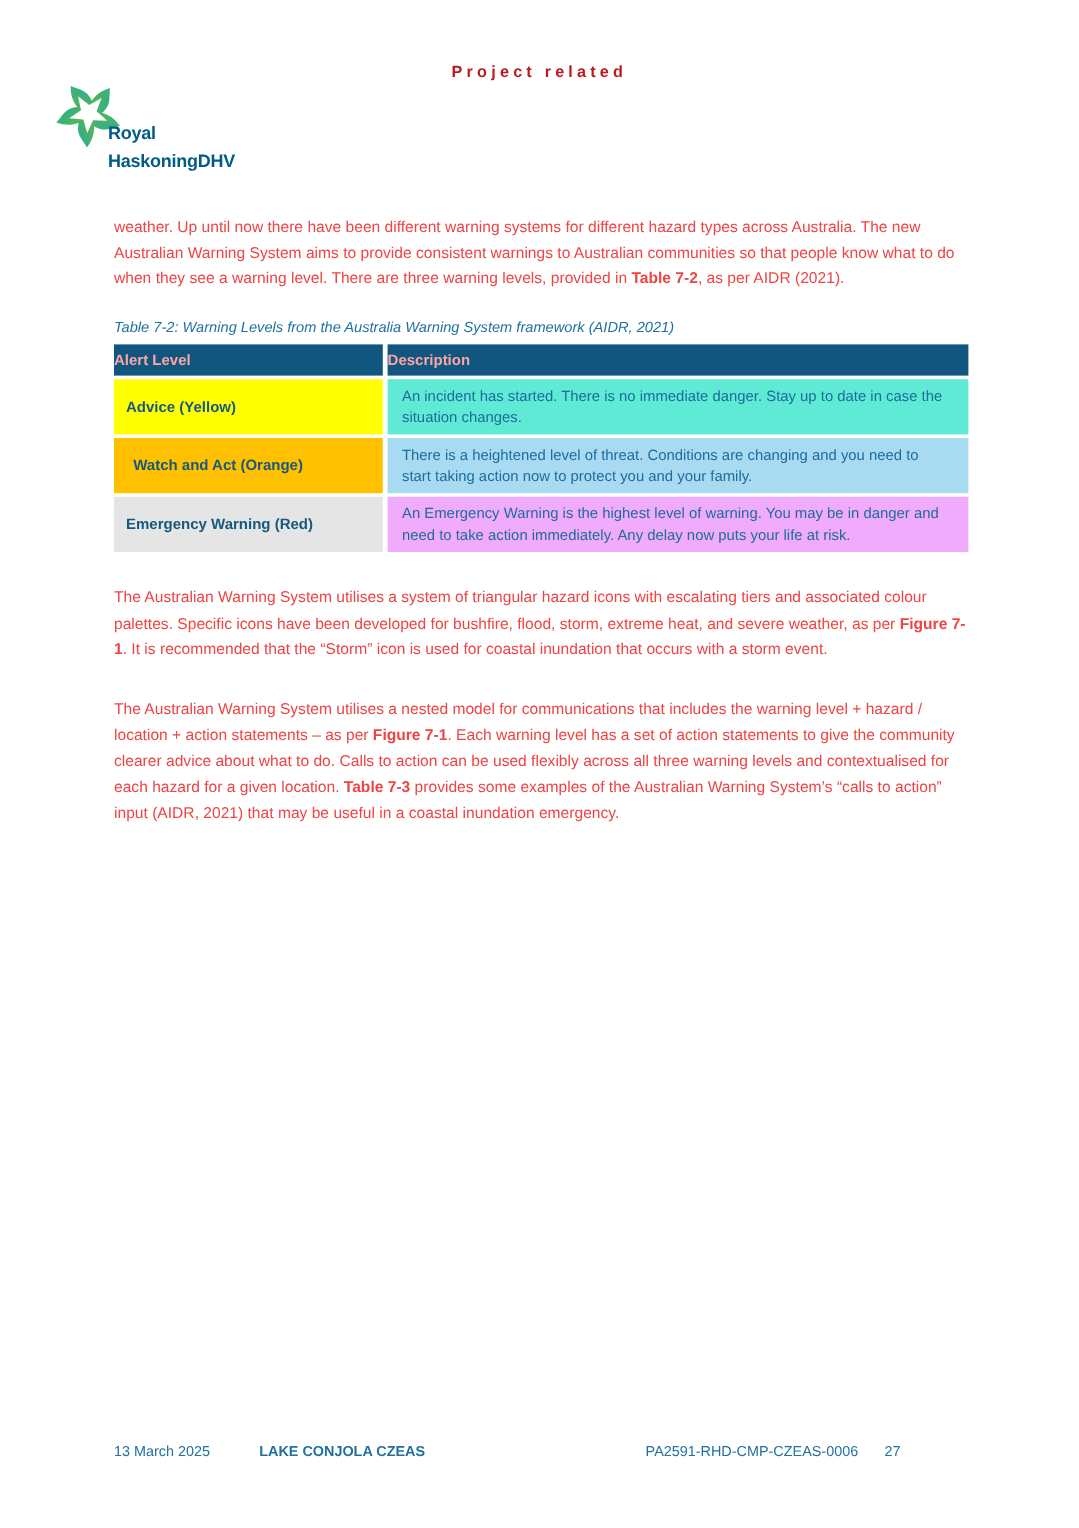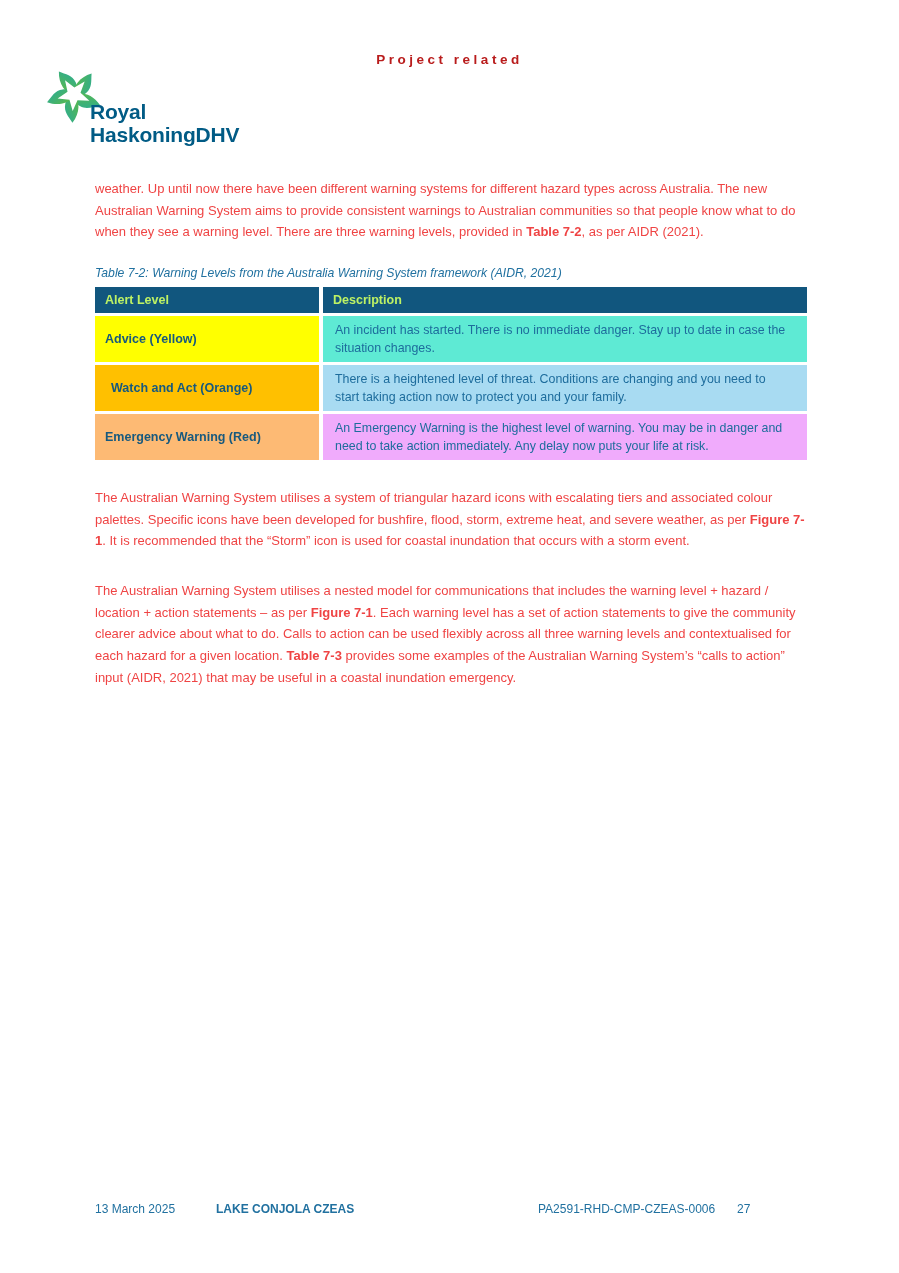--- a/index.html
+++ b/index.html
@@ -23,21 +23,21 @@
     color: #b91c1c;
   }
   .logo-mark {
     position: absolute;
     left: 42px; top: 64px;
     width: 64px; height: 62px;
   }
   .logo-wordmark {
     position: absolute;
     left: 90px; top: 101px;
-    font-size: 21px;
+    font-size: 15px;
     font-weight: bold;
     color: #015b85;
     line-height: 22.5px;
     letter-spacing: -0.2px;
   }
   .para {
     position: absolute;
     left: 95px;
     width: 716px;
     font-size: 13px;
@@ -59,26 +59,25 @@
     position: absolute;
     left: 95px; top: 287px;
     width: 712px;
     display: grid;
     grid-template-columns: 224px 1fr;
     grid-template-rows: 26px 46px 46px 46px;
     column-gap: 4px;
     row-gap: 3px;
   }
   .th {
-    color: #bef264;
+    color: #fca5a5;
     font-size: 12.5px;
     font-weight: bold;
     display: flex;
     align-items: center;
-    padding-left: 10px;
   }
   .level-cell {
     display: flex;
     align-items: center;
     padding-left: 10px;
     font-size: 12.5px;
     font-weight: bold;
     color: #17597e;
   }
   .desc-cell {
@@ -141,21 +140,21 @@
   <div class="warning-table">
     <div class="th" style="background: rgb(17, 86, 126);">Alert Level</div>
     <div class="th" style="background: rgb(17, 86, 126);">Description</div>
 
     <div class="level-cell" style="background: rgb(255, 255, 0);">Advice (Yellow)</div>
     <div class="desc-cell" style="background: #5eead4;">An incident has started. There is no immediate danger. Stay up to date in case the situation changes.</div>
 
     <div class="level-cell" style="background: rgb(255, 192, 0); padding-left: 16px;">Watch and Act (Orange)</div>
     <div class="desc-cell" style="background: rgb(168, 219, 242);">There is a heightened level of threat. Conditions are changing and you need to start taking action now to protect you and your family.</div>
 
-    <div class="level-cell" style="background: #fdba74;">Emergency Warning (Red)</div>
+    <div class="level-cell" style="background: #e5e5e5;">Emergency Warning (Red)</div>
     <div class="desc-cell" style="background: #f0abfc;">An Emergency Warning is the highest level of warning. You may be in danger and need to take action immediately. Any delay now puts your life at risk.</div>
   </div>
 
   <p class="para p2"><span>The Australian Warning System utilises a system of triangular hazard icons with escalating tiers and associated colour palettes. Specific icons have been developed for bushfire, flood, storm, extreme heat, and severe weather, as per </span><span class="b">Figure 7-1</span><span>. It is recommended that the “Storm” icon is used for coastal inundation that occurs with a storm event.</span></p>
 
   <p class="para p3"><span>The Australian Warning System utilises a nested model for communications that includes the warning level + hazard / location + action statements – as per </span><span class="b">Figure 7-1</span><span>. Each warning level has a set of action statements to give the community clearer advice about what to do. Calls to action can be used flexibly across all three warning levels and contextualised for each hazard for a given location. </span><span class="b">Table 7-3</span><span> provides some examples of the Australian Warning System’s “calls to action” input (AIDR, 2021) that may be useful in a coastal inundation emergency.</span></p>
 
   <div class="footer">
     <span class="footer-date">13 March 2025</span>
     <span class="footer-title">LAKE CONJOLA CZEAS</span>

